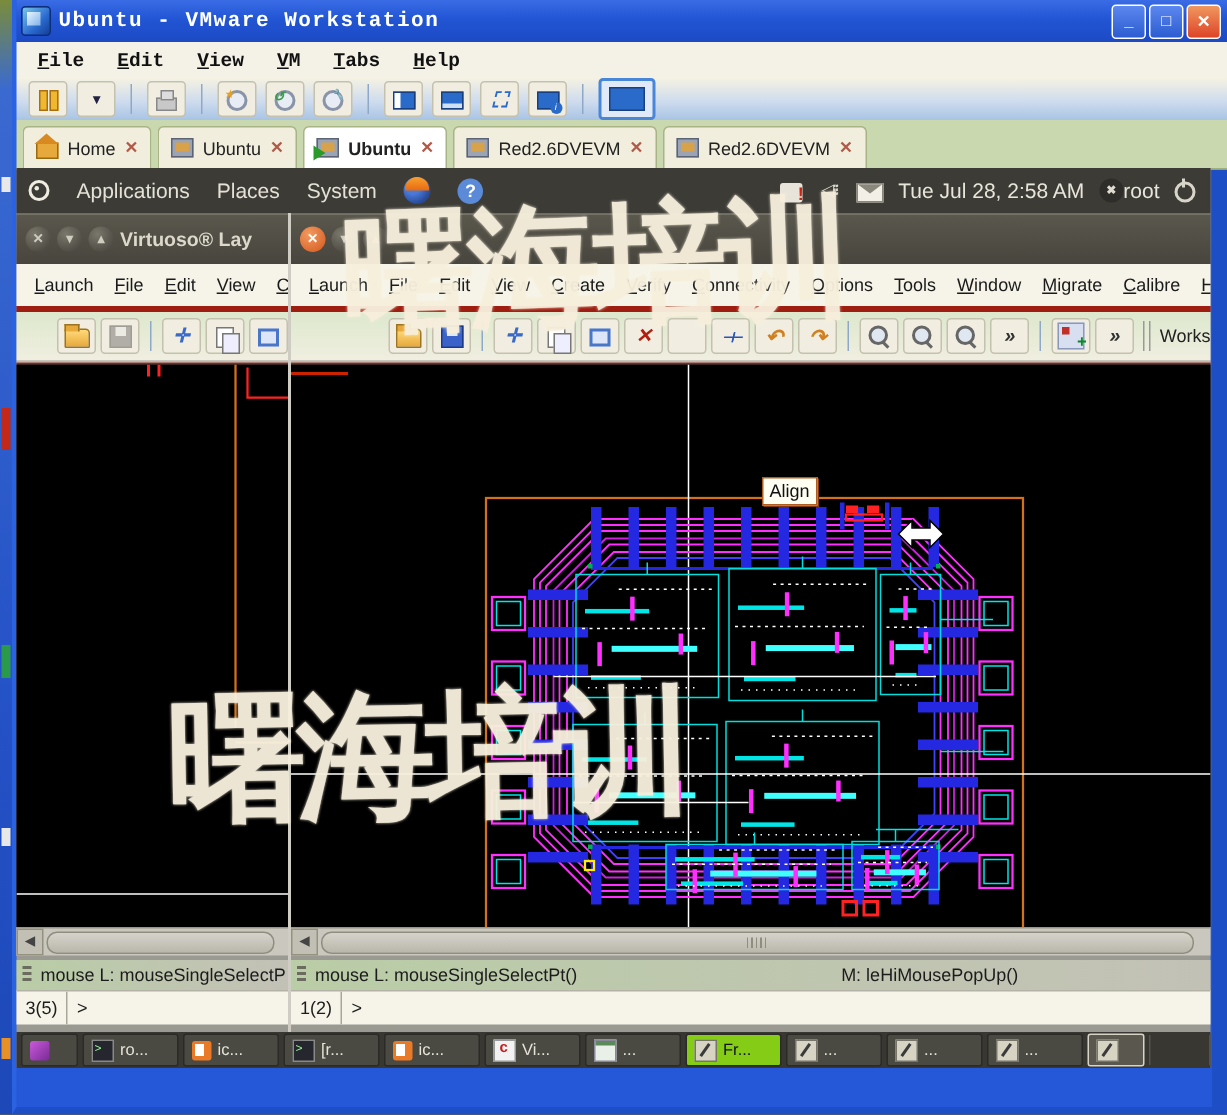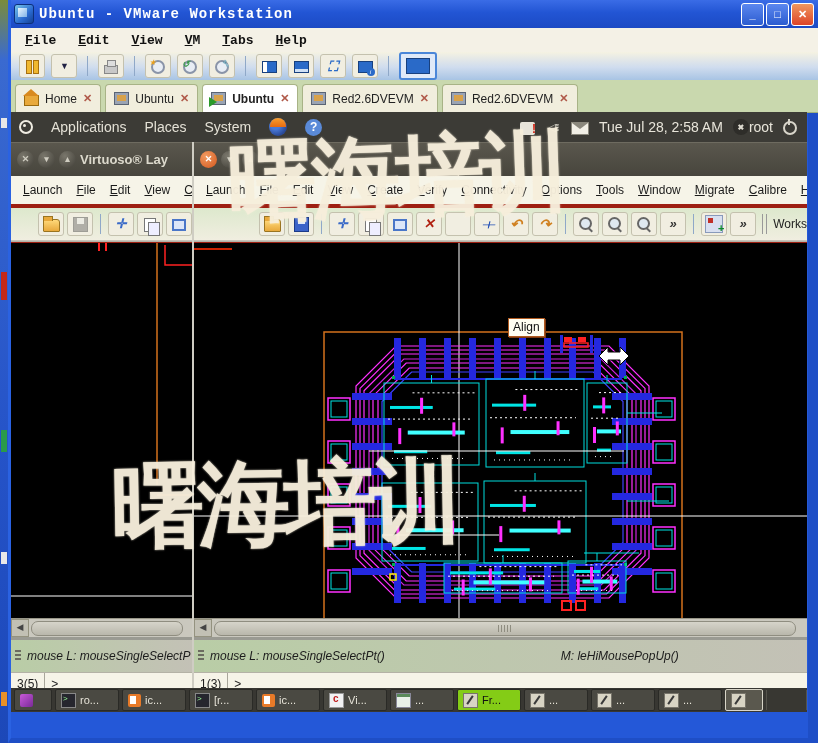--- a/index.html
+++ b/index.html
@@ -129,22 +129,22 @@
   .redline2{height:3px;background:linear-gradient(180deg,#cfcdc3,#b4b2a8 50%,#9e1f12 66%);}
   .vtool{height:32px;background:linear-gradient(180deg,#dde8cd,#f0eee0);display:flex;align-items:center;
     gap:3px;padding-left:4px;overflow:hidden;justify-content:flex-end;}
   .grip{width:3px;height:20px;border-left:1px solid #999;border-right:1px solid #999;margin:0 3px;flex:0 0 auto;}
   .vcanvas{position:relative;background:#000;}
   .vscroll{height:18px;background:#cac8be;display:flex;align-items:center;border-top:1px solid #989688;}
   .sarrow{width:16px;height:16px;background:#c2c0b4;border:1px solid #94927f;color:#444;font-size:9px;line-height:15px;text-align:center;}
   .sthumb{height:13px;background:linear-gradient(180deg,#d6d4ca,#b9b7ab);border:1px solid #8f8d80;border-radius:7px;margin-left:2px;position:relative;}
   .sthumb .grip2{position:absolute;left:50%;top:3px;width:14px;height:7px;margin-left:-7px;
     background:repeating-linear-gradient(90deg,#8f8d80 0 1px,transparent 1px 3px);}
-  .vstatus{height:32px;background:linear-gradient(90deg,#b9cda6,#c3c1b6);display:flex;align-items:center;
-    font-size:12px;color:#1c1c1c;gap:6px;padding-left:4px;overflow:hidden;white-space:nowrap;margin-top:3px;font-style:italic;}
+  .vstatus{height:20px;background:linear-gradient(90deg,#b9cda6,#c3c1b6);display:flex;align-items:center;
+    font-size:12px;color:#1c1c1c;gap:6px;padding-left:4px;overflow:hidden;white-space:nowrap;margin-top:3px;}
   .vprompt{height:22px;background:#f6f4e8;border-top:1px solid #b4b2a6;display:flex;align-items:center;
     font-size:12px;color:#1c1c1c;overflow:hidden;white-space:nowrap;}
   .vprompt .cell{padding:0 6px;border-right:1px solid #a8a69a;height:100%;display:flex;align-items:center;}
   .vprompt .coords{margin-left:auto;display:flex;gap:16px;padding:0 8px;border-left:1px solid #a8a69a;height:100%;align-items:center;}
   .dots3{width:6px;height:12px;background:repeating-linear-gradient(180deg,#6b6b60 0 2px,transparent 2px 4px);flex:0 0 auto;}
   
   .taskbar{position:absolute;left:0;top:576px;width:100%;height:24px;background:#383732;
     display:flex;align-items:center;gap:3px;padding:0 3px;box-sizing:border-box;}
   .titem{height:20px;background:#4a4942;border:1px solid #2a2a26;border-radius:2px;color:#e6e3d8;
     font-size:11px;display:flex;align-items:center;gap:4px;padding:0 5px;width:52px;overflow:hidden;flex:0 0 auto;}
@@ -633,21 +633,21 @@
           <span class="sthumb" style="width:580px">
               <span class="grip2"></span>
             </span>
         </div>
         <div class="vstatus">
           <span class="dots3"></span>
           <span>mouse L: mouseSingleSelectPt()</span>
           <span style="margin-left:170px">M: leHiMousePopUp()</span>
         </div>
         <div class="vprompt">
-          <span class="cell">1(3)</span>
+          <span class="cell">1(2)</span>
           <span class="cell" style="width:300px;border-right:none">&gt;</span>
         </div>
       </div>
 
       <div class="taskbar" id="taskbar">
           <div class="titem" style="width: 26px;">
             <span class="tic tic-app-purple"></span>
           </div>
           <div class="titem">
             <span class="tic tic-terminal"></span>

